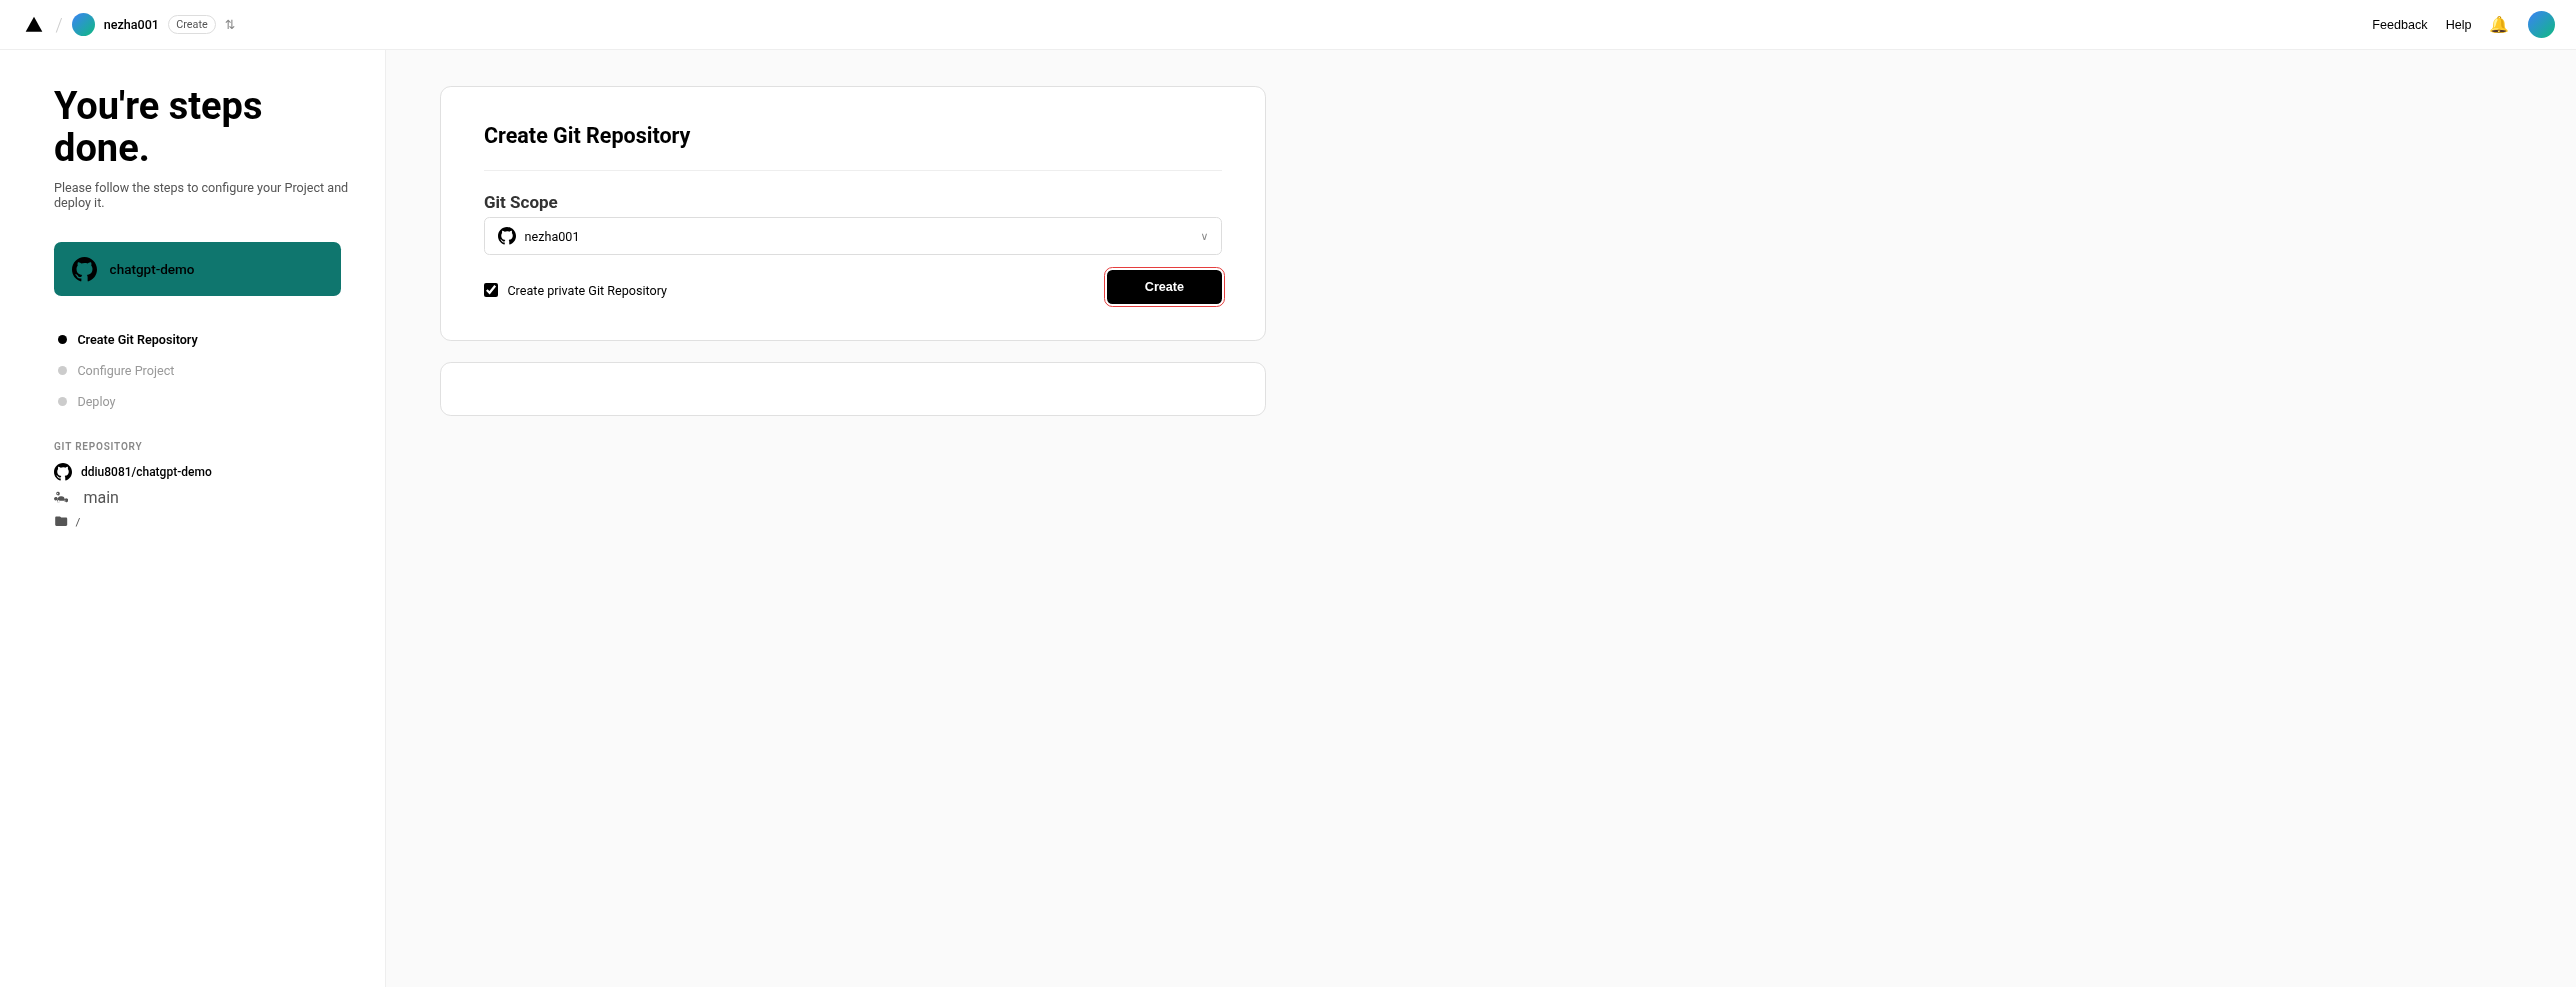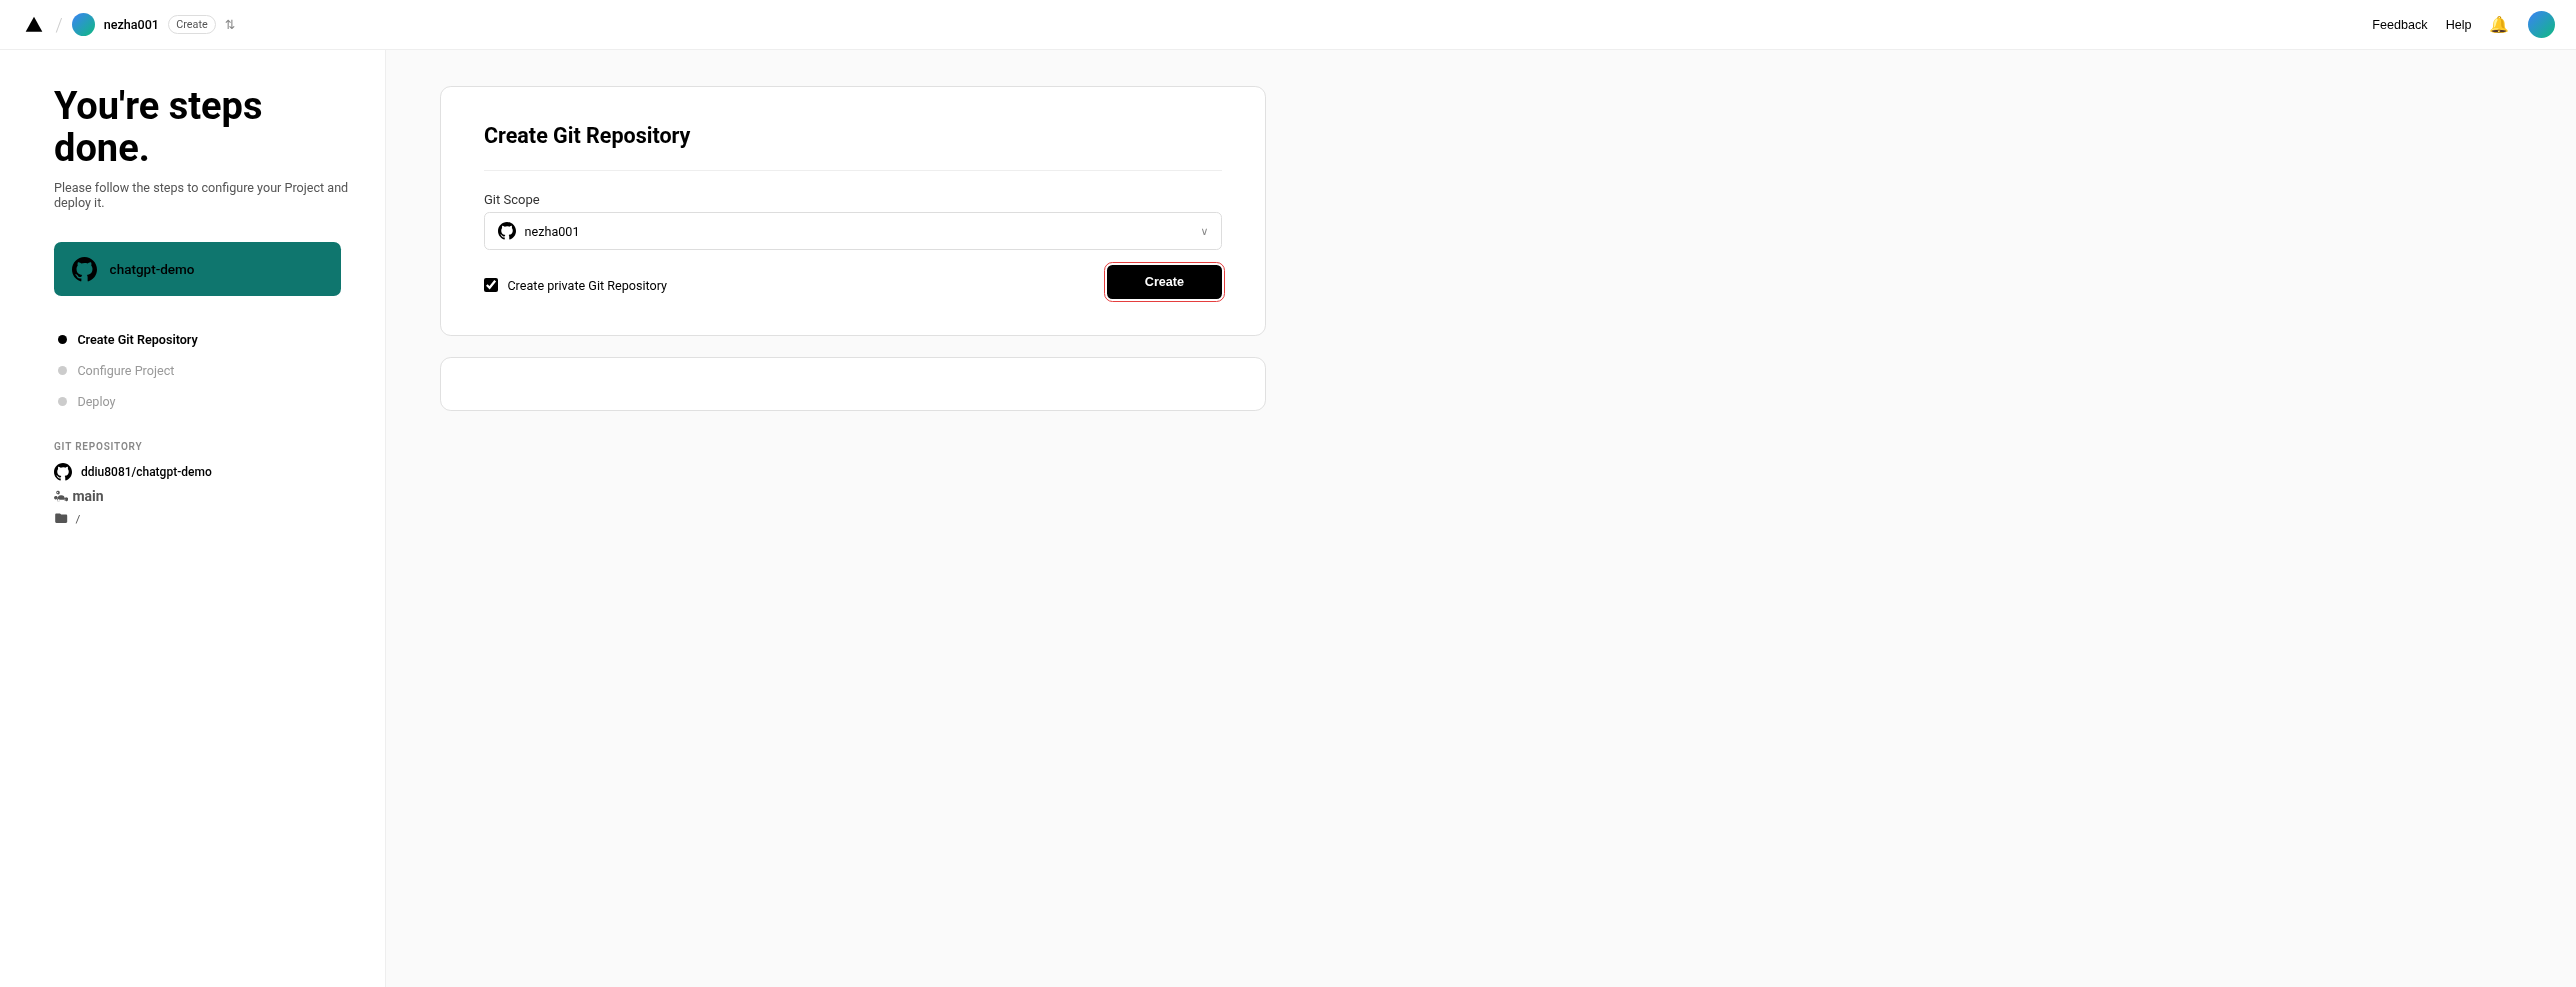--- a/index.html
+++ b/index.html
@@ -183,25 +183,24 @@
       margin-bottom: 7.2px;
     }
     .git-repo-name {
       font-size: 12px;
       font-weight: 500;
       color: #000;
     }
     .git-branch-row {
       display: flex;
       align-items: center;
-      gap: 4px;
+      gap: 15px;
       margin-bottom: 7.2px;
       color: #555;
-      font-size: 14px;
-      font-weight: bold;
+      font-size: 16px;
     }
     .git-dir-row {
       display: flex;
       align-items: center;
       gap: 7.2px;
       color: #555;
       font-size: 11.7px;
     }
 
     
@@ -251,22 +250,22 @@
       flex-direction: column;
       gap: 5.4px;
     }
     .form-group.git-scope {
       flex: 1;
     }
     .form-group.repo-name {
       flex: 1.5;
     }
     .form-label {
-      font-size: 13px;
-      font-weight: 400;
+      font-size: 17px;
+      font-weight: 700;
       color: #333;
     }
     .git-scope-select {
       display: flex;
       align-items: center;
       gap: 9px;
       border: 0.9px solid #ddd;
       border-radius: 5.4px;
       padding: 9px 12.6px;
       background: #fff;

